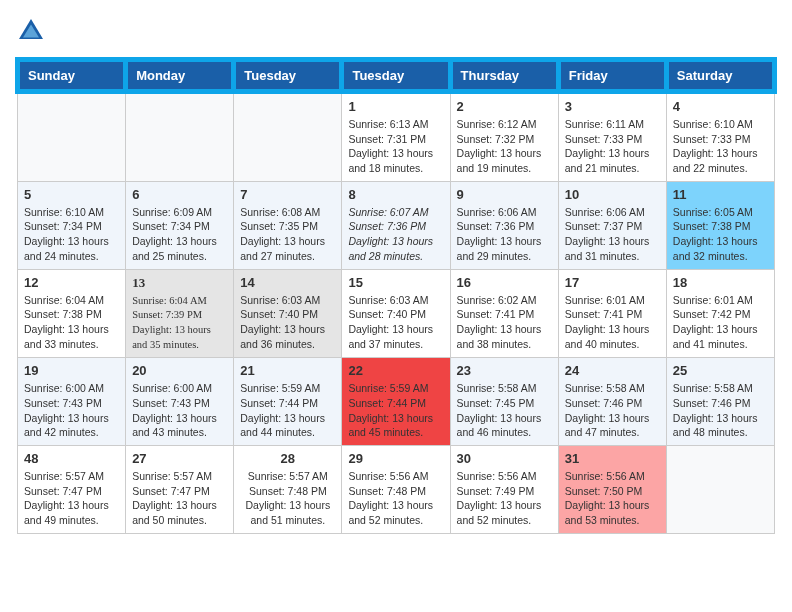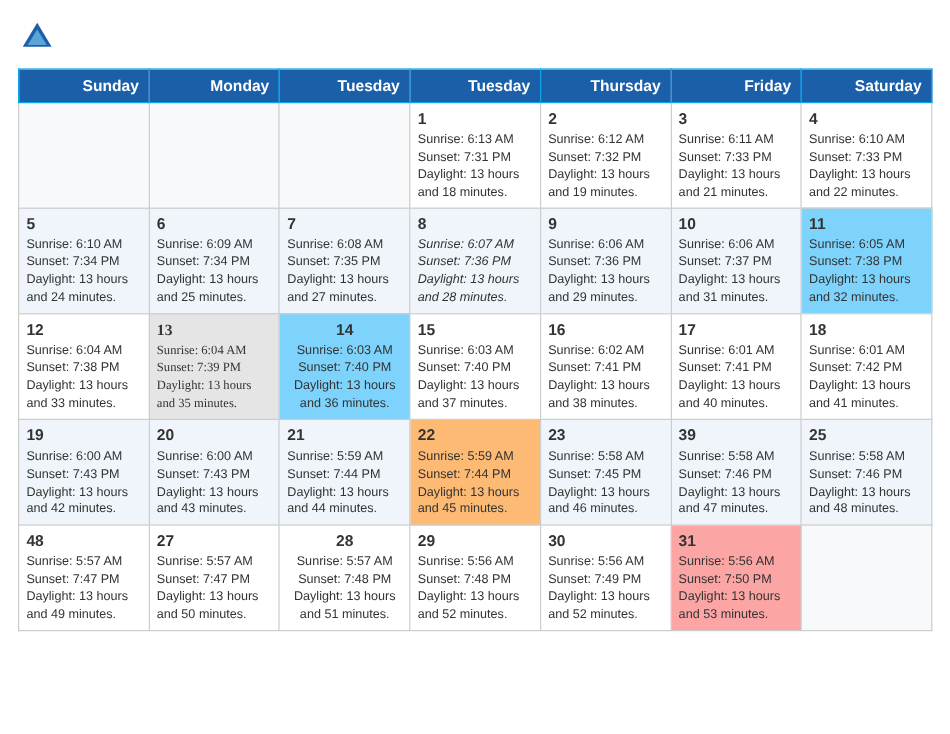--- a/index.html
+++ b/index.html
@@ -30,24 +30,24 @@
     .location { font-size: 16px; color: #555; margin-top: 2px; }
 
     .calendar {
       width: 100%;
       border-collapse: collapse;
       border: 1px solid #ccc;
     }
     .calendar th {
       background-color: #1a5fa8;
       color: #fff;
-      text-align: right;
+      text-align: left;
       padding: 6px 8px;
       font-size: 13px;
-      border: 1px solid #0ea5e9;
+      border: 5px solid #0ea5e9;
     }
     .calendar td {
       vertical-align: top;
       border: 1px solid #ccc;
       padding: 5px 6px;
       width: calc(100% / 7);
       min-height: 80px;
       font-size: 11px;
       color: #333;
     }
@@ -175,21 +175,21 @@
           <div class="day-info" style="white-space: pre-line;">Sunrise: 6:04 AM
 Sunset: 7:38 PM
 Daylight: 13 hours and 33 minutes.</div>
         </td>
         <td style="background-color: #e5e5e5; font-family: Liberation Serif, serif;">
           <span class="day-num">13</span>
           <div class="day-info" style="white-space: pre-line;">Sunrise: 6:04 AM
 Sunset: 7:39 PM
 Daylight: 13 hours and 35 minutes.</div>
         </td>
-        <td style="background-color: #7dd3fc; text-align: center;">
+        <td style="background-color: #e5e5e5;">
           <span class="day-num">14</span>
           <div class="day-info" style="white-space: pre-line;">Sunrise: 6:03 AM
 Sunset: 7:40 PM
 Daylight: 13 hours and 36 minutes.</div>
         </td>
         <td style="background-color: rgb(255, 255, 255);">
           <span class="day-num">15</span>
           <div class="day-info" style="white-space: pre-line;">Sunrise: 6:03 AM
 Sunset: 7:40 PM
 Daylight: 13 hours and 37 minutes.</div>
@@ -225,34 +225,34 @@
           <div class="day-info" style="white-space: pre-line;">Sunrise: 6:00 AM
 Sunset: 7:43 PM
 Daylight: 13 hours and 43 minutes.</div>
         </td>
         <td style="background-color: rgb(240, 245, 251);">
           <span class="day-num">21</span>
           <div class="day-info" style="white-space: pre-line;">Sunrise: 5:59 AM
 Sunset: 7:44 PM
 Daylight: 13 hours and 44 minutes.</div>
         </td>
-        <td style="background-color: #fdba74; margin-left: 48px;">
+        <td style="background-color: #ef4444; margin-left: 48px;">
           <span class="day-num">22</span>
           <div class="day-info" style="white-space: pre-line;">Sunrise: 5:59 AM
 Sunset: 7:44 PM
 Daylight: 13 hours and 45 minutes.</div>
         </td>
         <td style="background-color: rgb(240, 245, 251);">
           <span class="day-num">23</span>
           <div class="day-info" style="white-space: pre-line;">Sunrise: 5:58 AM
 Sunset: 7:45 PM
 Daylight: 13 hours and 46 minutes.</div>
         </td>
         <td style="background-color: rgb(240, 245, 251);">
-          <span class="day-num">39</span>
+          <span class="day-num">24</span>
           <div class="day-info" style="white-space: pre-line;">Sunrise: 5:58 AM
 Sunset: 7:46 PM
 Daylight: 13 hours and 47 minutes.</div>
         </td>
         <td style="background-color: rgb(240, 245, 251);">
           <span class="day-num">25</span>
           <div class="day-info" style="white-space: pre-line;">Sunrise: 5:58 AM
 Sunset: 7:46 PM
 Daylight: 13 hours and 48 minutes.</div>
         </td>

